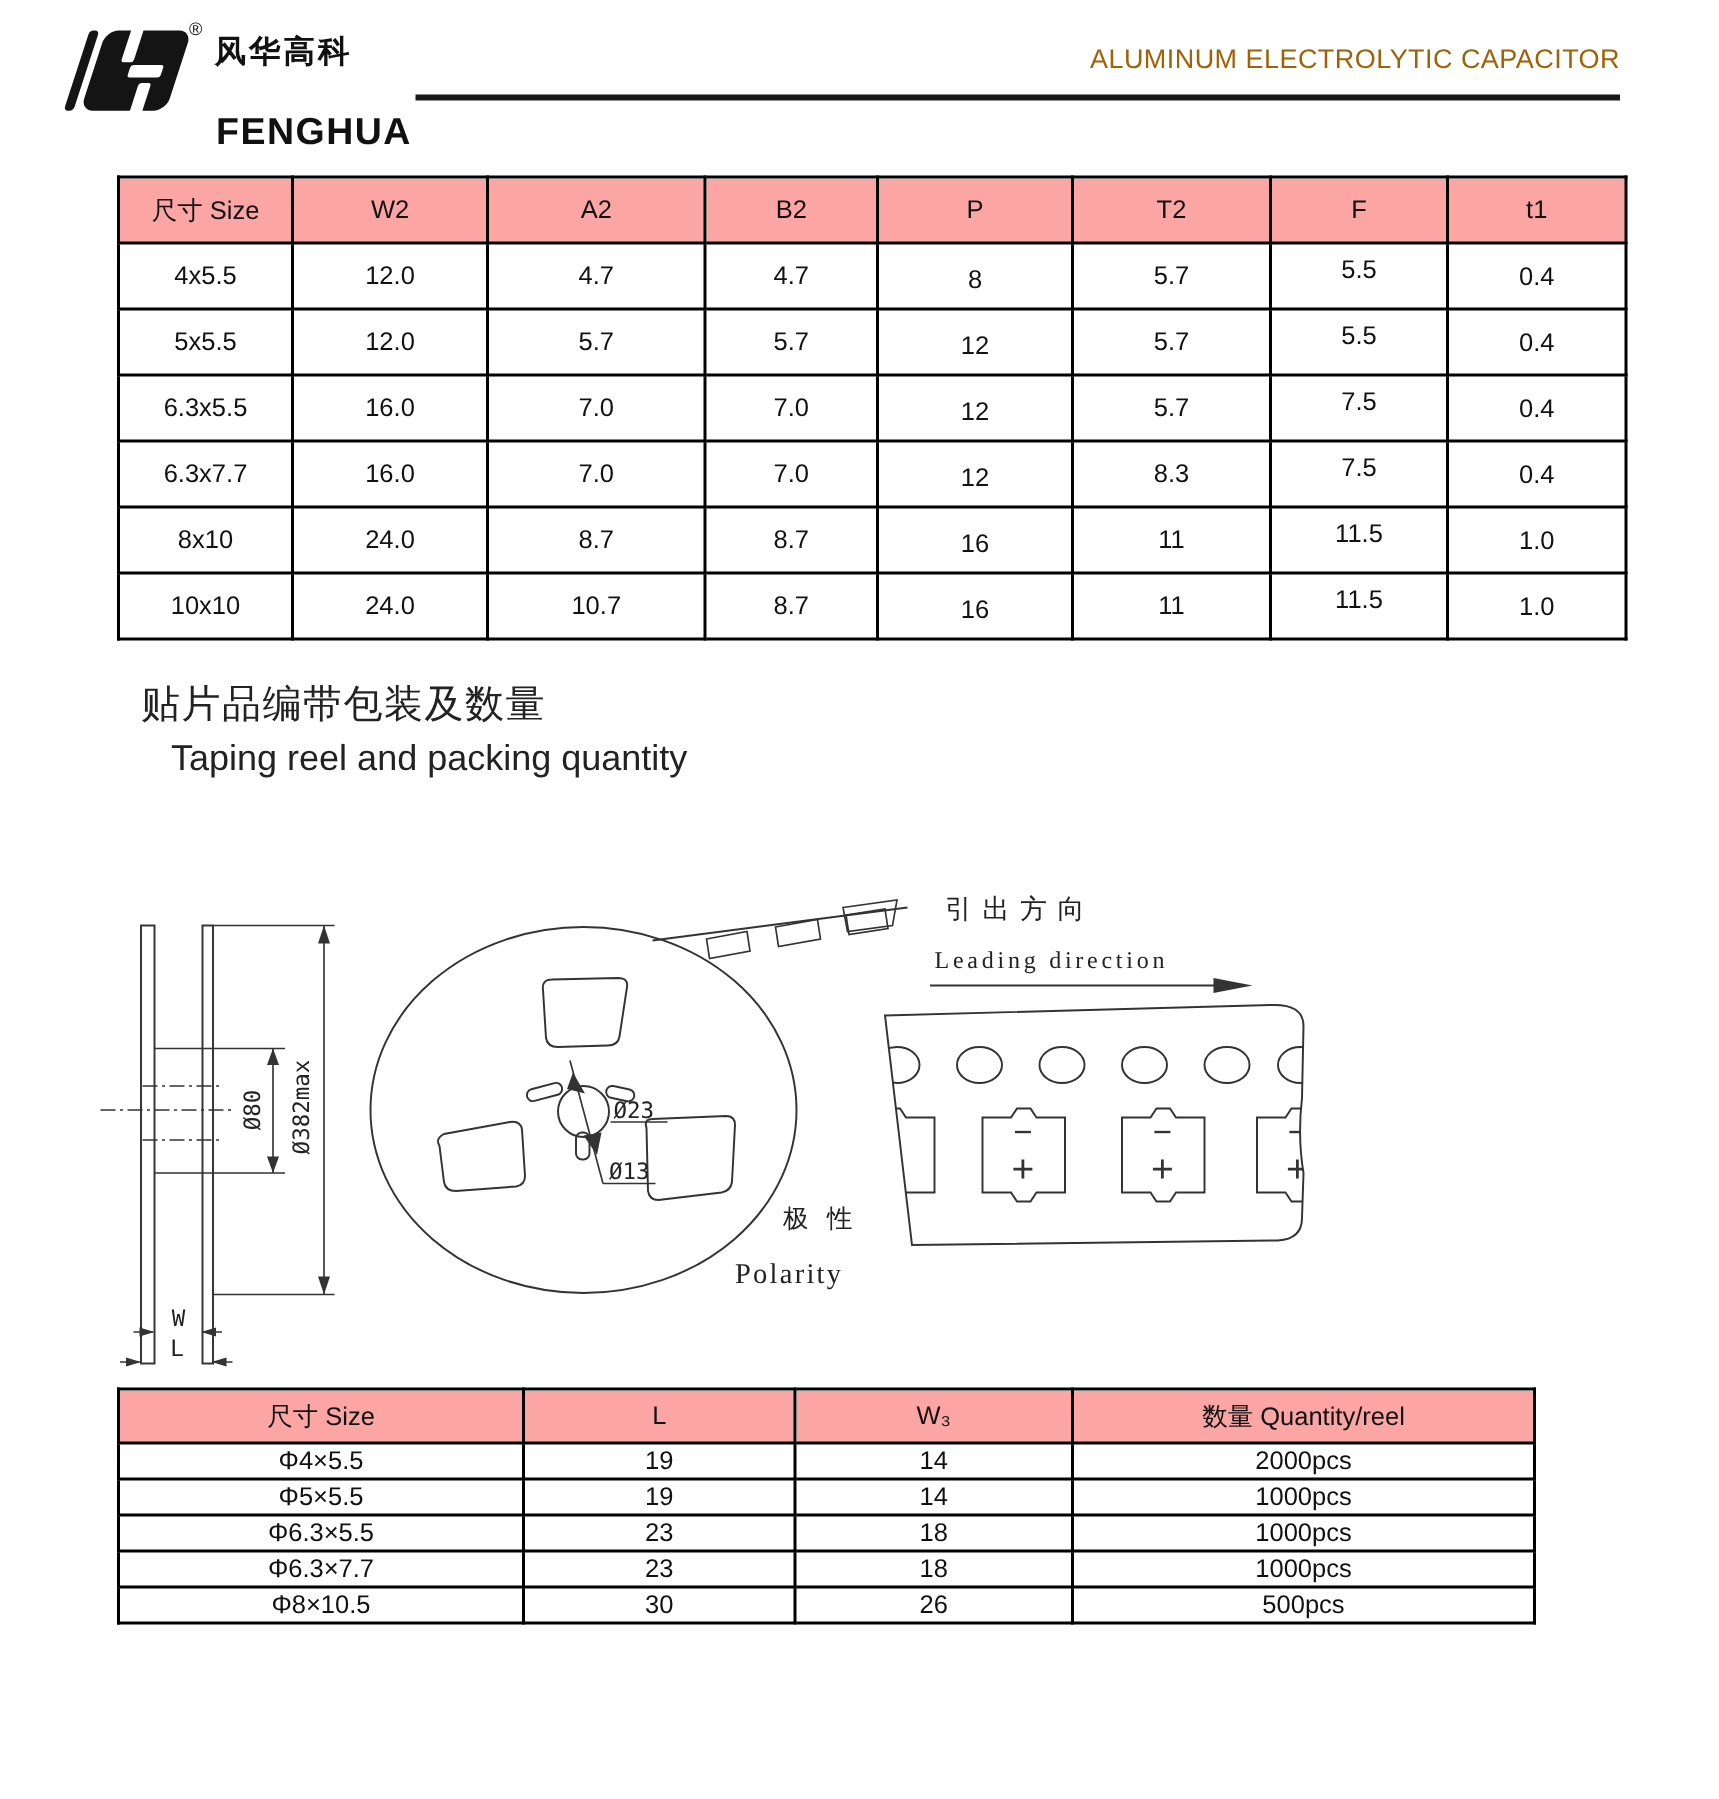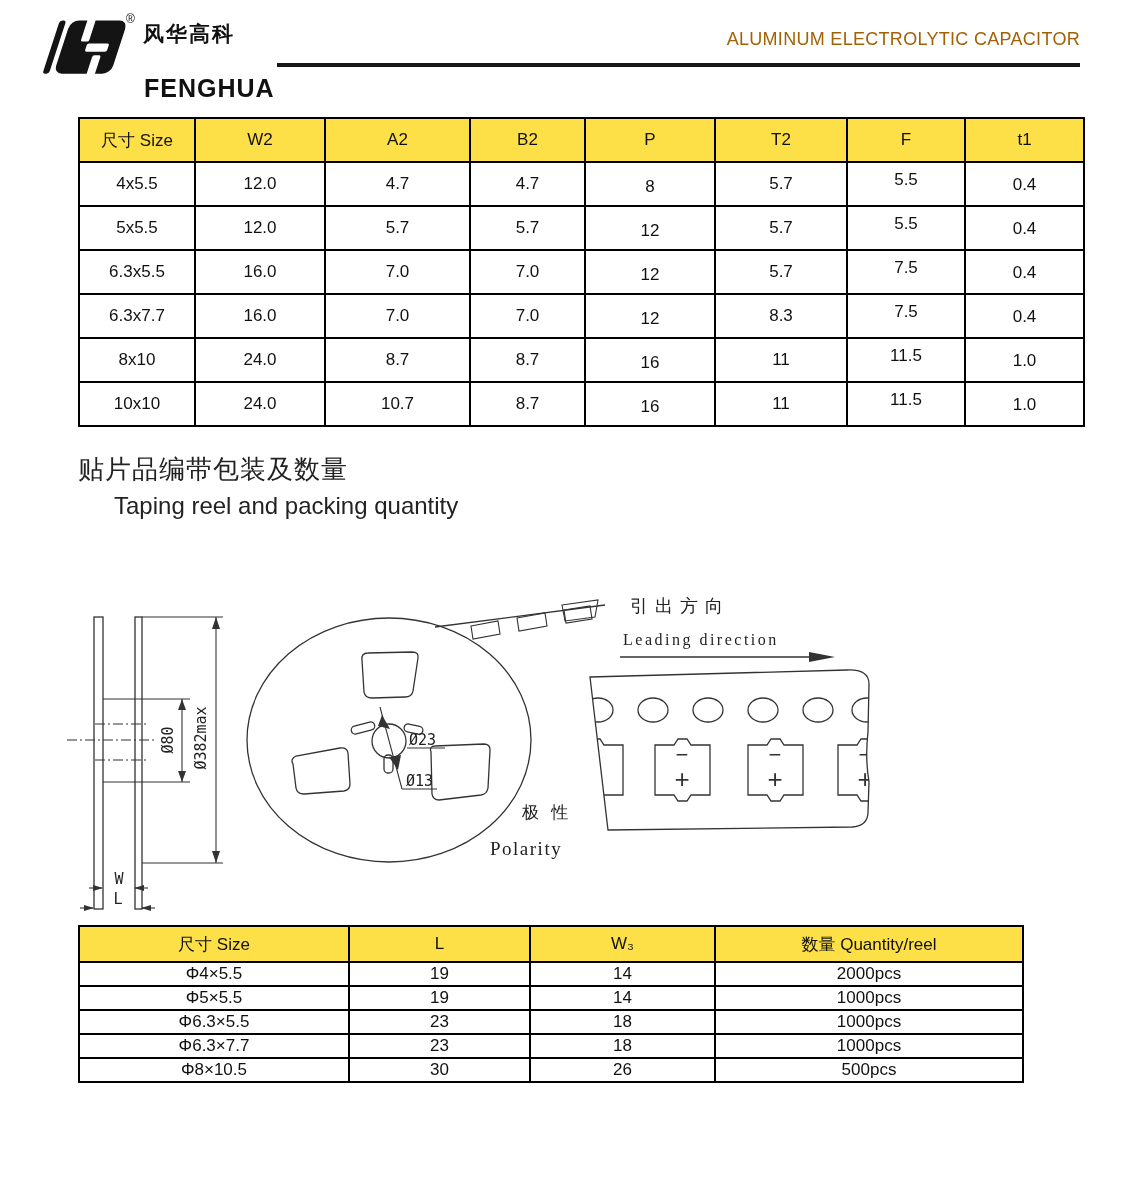--- a/index.html
+++ b/index.html
@@ -12,32 +12,32 @@
   .reg-mark{position:absolute;left:126px;top:12px;font-size:12px;color:#111;}
   .brand-cn{position:absolute;left:143px;top:20px;font-size:21px;font-weight:bold;letter-spacing:2px;color:#111;}
   .brand-en{position:absolute;left:144px;top:50px;font-size:25px;font-weight:bold;letter-spacing:1px;color:#111;margin-top:24px;}
   .page-title{position:absolute;top:29px;right:66px;font-size:18px;font-weight:normal;letter-spacing:0.3px;color:#a16207;white-space:nowrap;}
   .title-underline{position:absolute;left:277px;top:63px;width:803px;height:4px;background:#181818;}
 
   
   table{position:absolute;border-collapse:collapse;table-layout:fixed;background:#fff;}
   th,td{border:2px solid #000;text-align:center;vertical-align:middle;
         font-size:17px;font-weight:normal;color:#111;box-sizing:border-box;overflow:hidden;}
-  th{background:#fde047;}
+  th{background:#fca5a5;}
   #dimension-table{left:78px;top:117px;width:1005px;}
   #dimension-table th,#dimension-table td{height:44px;}
   #dimension-table td:nth-child(5){padding-top:7px;}
   #dimension-table td:nth-child(7){padding-bottom:10px;}
   #dimension-table td:nth-child(8){padding-top:3px;}
   #packing-table{left:78px;top:925px;width:944px;}
   #packing-table th{height:36px;}
   #packing-table td{height:20px;}
 
   
-  .sec-cn{position:absolute;left:78px;top:452px;font-size:26px;letter-spacing:1px;color:#222;}
+  .sec-cn{position:absolute;left:94px;top:452px;font-size:26px;letter-spacing:1px;color:#222;}
   .sec-en{position:absolute;left:78px;top:492px;font-size:24px;color:#222;margin-left:36px;}
 
   
   .diagram-svg{position:absolute;left:57px;top:572px;width:845px;height:345px;}
   .cad{stroke:#333;stroke-width:1.3;fill:none;}
   .cadthin{stroke:#333;stroke-width:1.1;fill:none;}
   .arrow{fill:#333;stroke:none;}
   .dimtxt{font-family:"DejaVu Sans Mono",monospace;font-size:15px;fill:#222;}
   .sertxt{font-family:"Liberation Serif","DejaVu Serif",serif;fill:#222;}
 </style>

